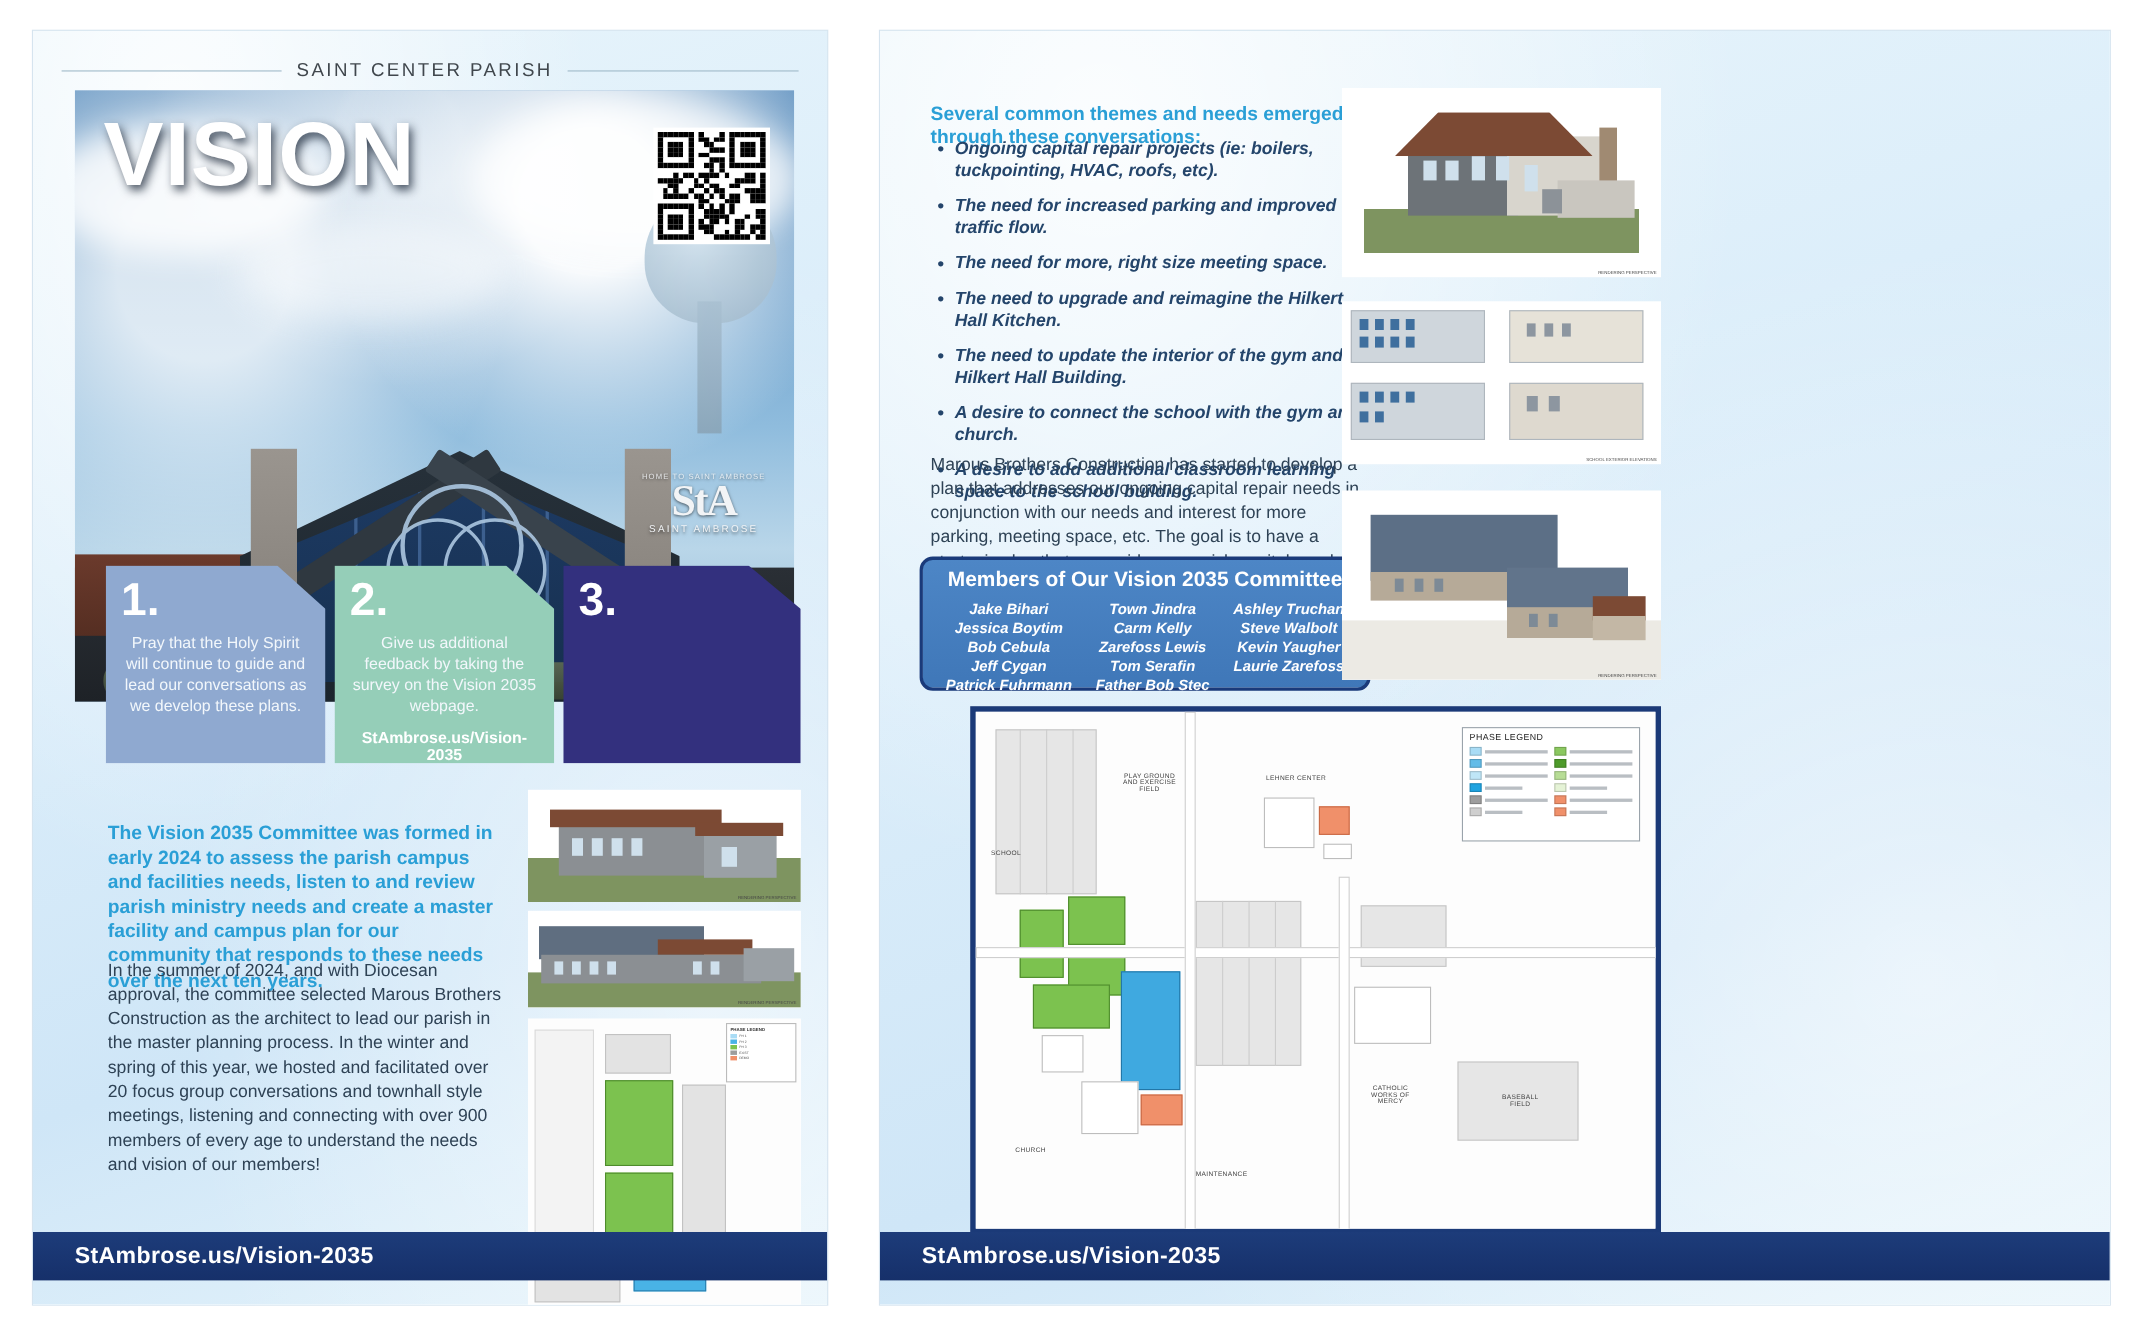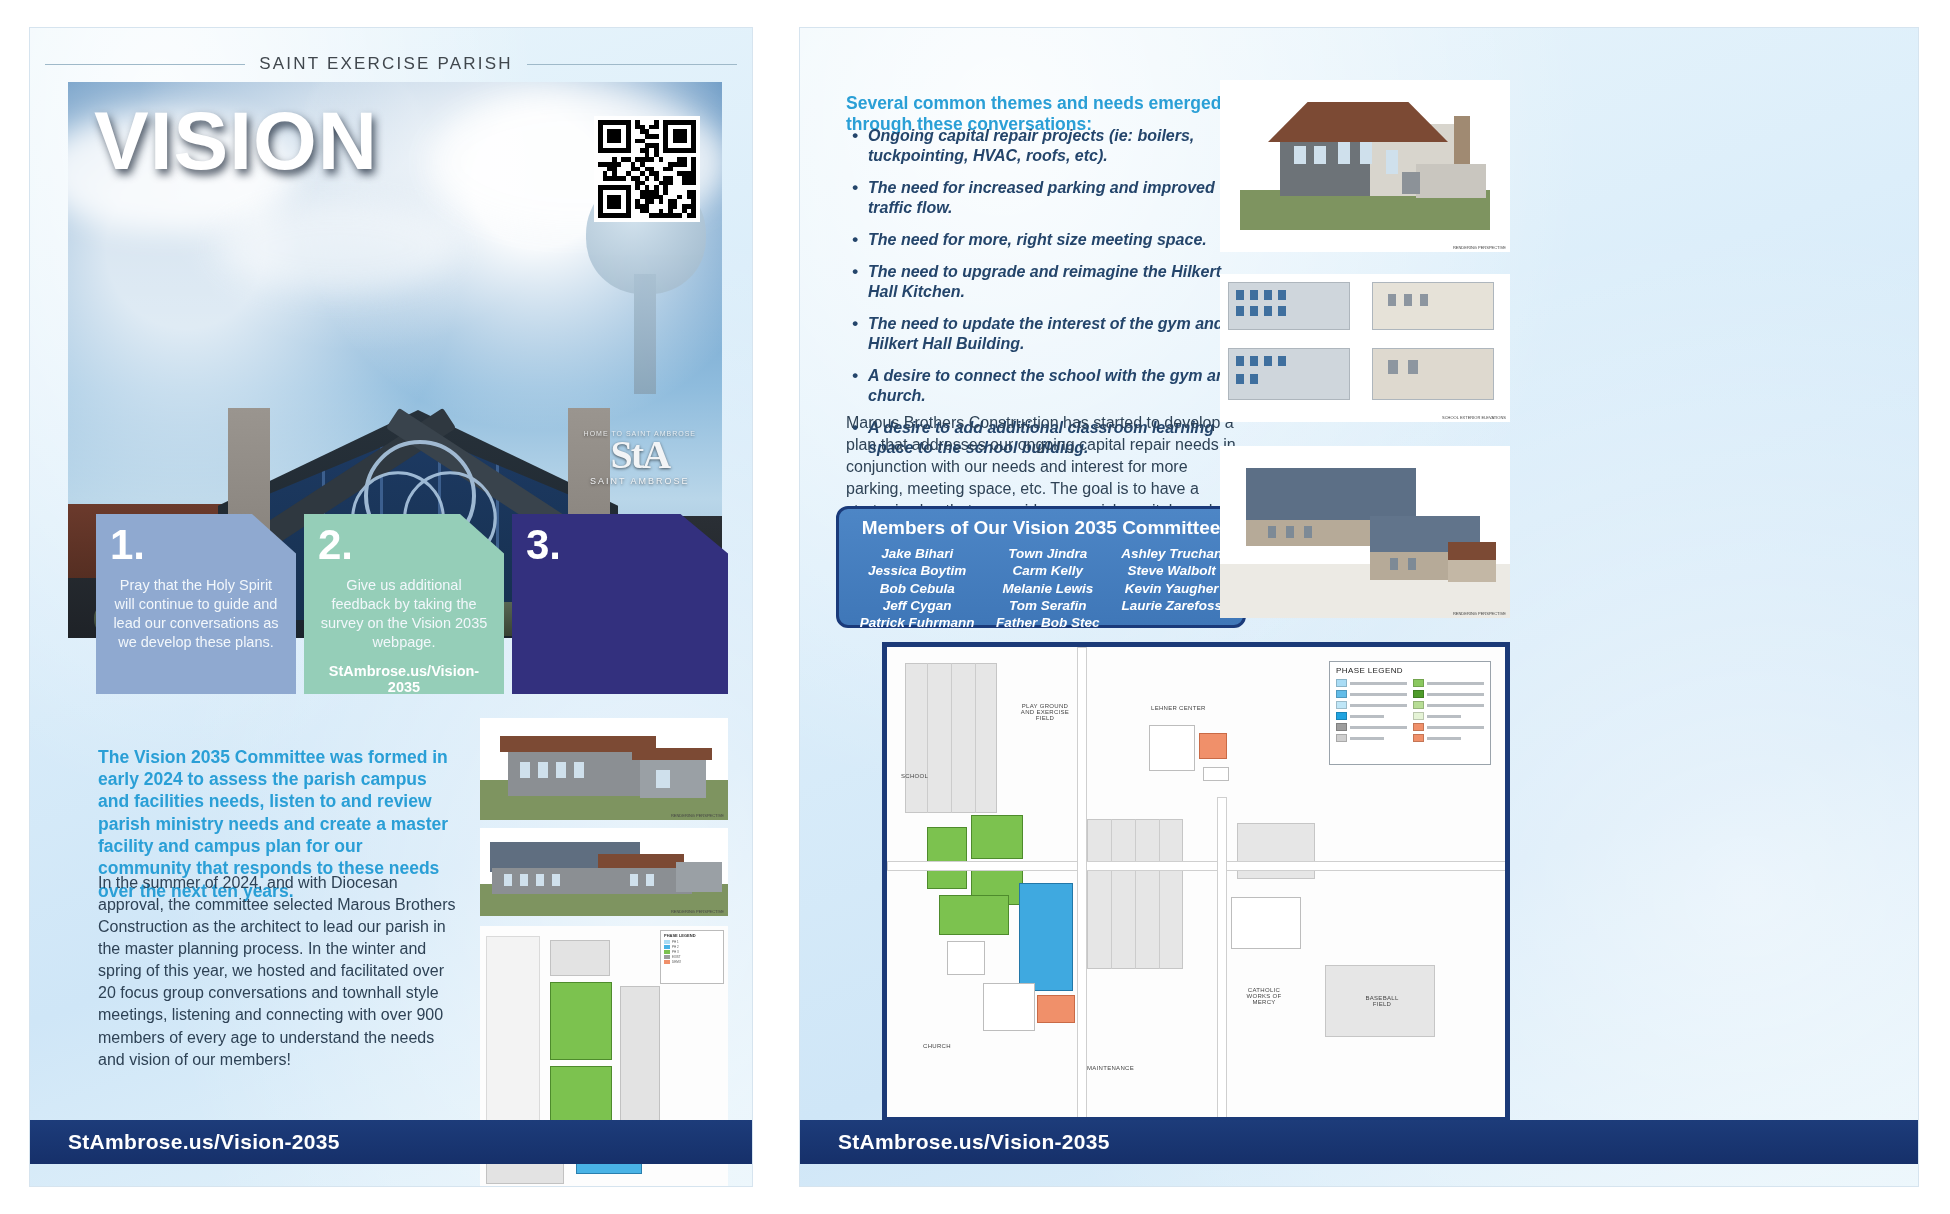--- a/index.html
+++ b/index.html
@@ -240,21 +240,21 @@
 </style>
 </head>
 <body>
 
 <div class="spread">
 
   <section class="page page-left">
 
     <div class="masthead">
       <span class="rule"></span>
-      <span class="ttl">SAINT EXERCISE PARISH</span>
+      <span class="ttl">SAINT CENTER PARISH</span>
       <span class="rule r2"></span>
     </div>
 
     <div class="hero">
       <div class="sky"></div>
       <div class="cloudA"></div>
       <div class="cloudB"></div>
       <div class="cloudC"></div>
       <div class="tower"></div>
 
@@ -828,41 +828,41 @@
 
   <section class="page page-right">
 
     <h2 class="rp-head">Several common themes and needs emerged through these conversations:</h2>
 
     <ul class="bullets">
       <li>Ongoing capital repair projects (ie: boilers, tuckpointing, HVAC, roofs, etc).</li>
       <li>The need for increased parking and improved traffic flow.</li>
       <li>The need for more, right size meeting space.</li>
       <li>The need to upgrade and reimagine the Hilkert Hall Kitchen.</li>
-      <li>The need to update the interest of the gym and Hilkert Hall Building.</li>
+      <li>The need to update the interior of the gym and Hilkert Hall Building.</li>
       <li>A desire to connect the school with the gym and church.</li>
       <li>A desire to add additional classroom learning space to the school building.</li>
     </ul>
 
     <p class="rp-para">Marous Brothers Construction has started to develop a plan that addresses our ongoing capital repair needs in conjunction with our needs and interest for more parking, meeting space, etc. The goal is to have a strategic plan that can guide our parish capital needs over the next 10 years. You see some of the progress pictures and renderings of those plans here on this insert.</p>
 
     <div class="committee">
       <h3>Members of Our Vision 2035 Committee</h3>
       <div class="cols">
         <div class="col">
           <div>Jake Bihari</div>
           <div>Jessica Boytim</div>
           <div>Bob Cebula</div>
           <div>Jeff Cygan</div>
           <div>Patrick Fuhrmann</div>
         </div>
         <div class="col">
           <div>Town Jindra</div>
           <div>Carm Kelly</div>
-          <div>Melanie Lewis</div>
+          <div>Zarefoss Lewis</div>
           <div>Tom Serafin</div>
           <div>Father Bob Stec</div>
         </div>
         <div class="col">
           <div>Ashley Truchan</div>
           <div>Steve Walbolt</div>
           <div>Kevin Yaugher</div>
           <div>Laurie Zarefoss</div>
         </div>
       </div>

